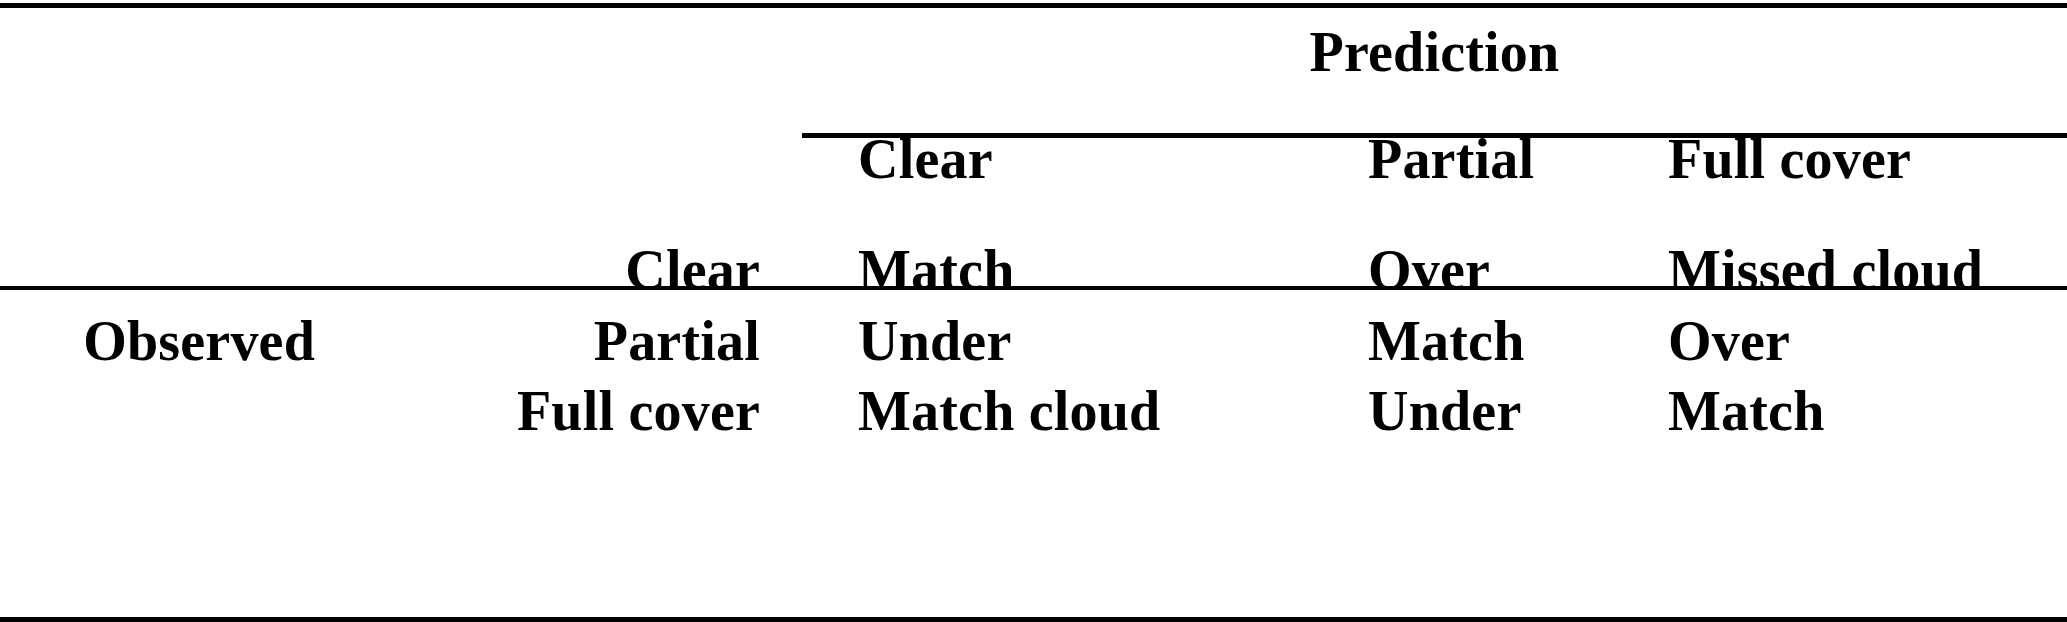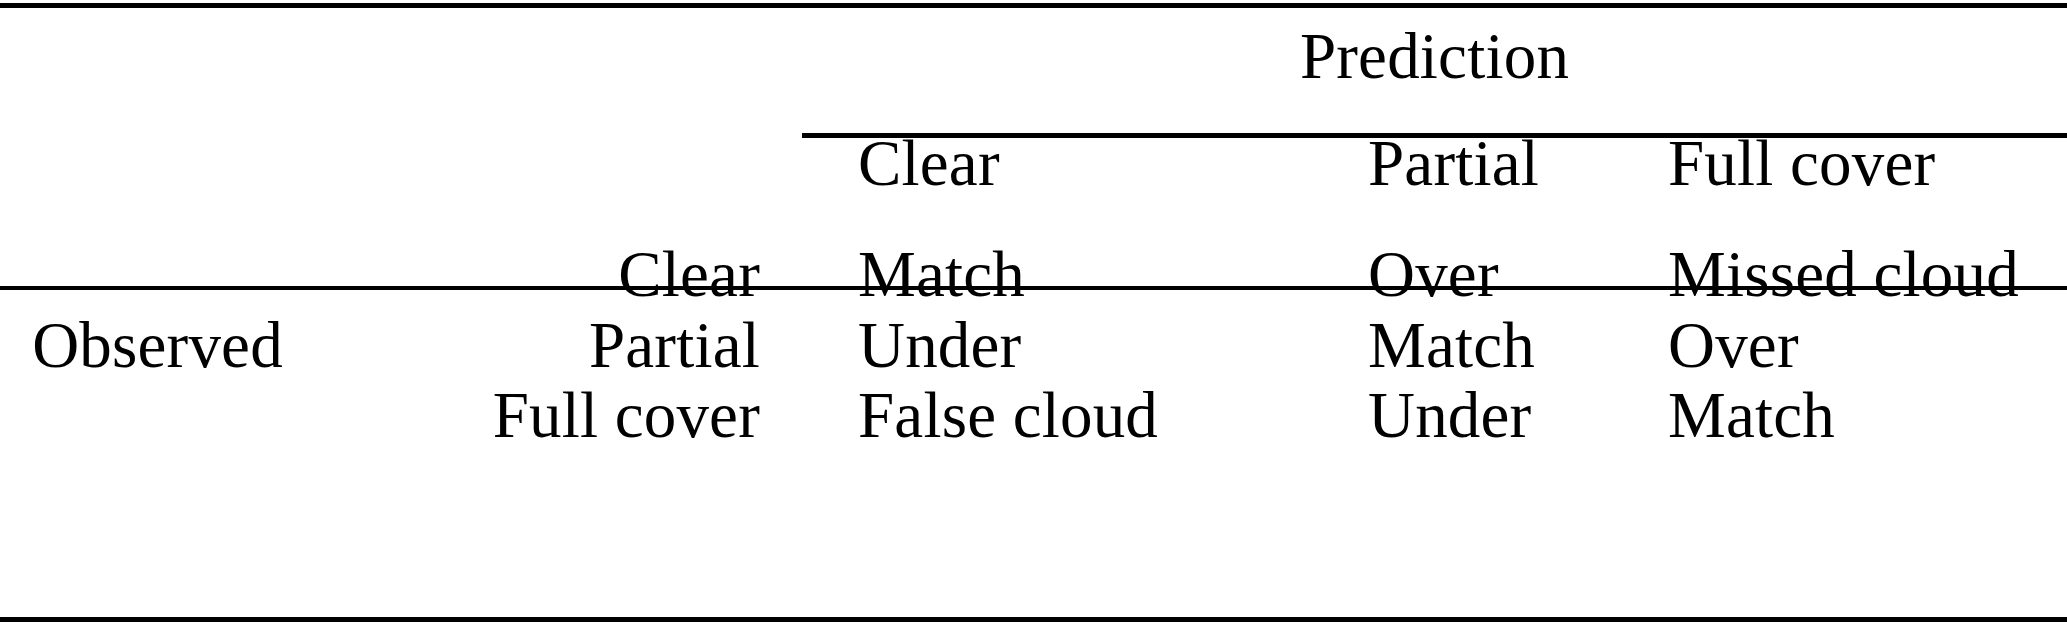--- a/index.html
+++ b/index.html
@@ -28,42 +28,42 @@
   .rule-top    { left: 0;     top: 3px;   width: 2067px; height: 5px; }
   .rule-group  { left: 802px; top: 133px; width: 1265px; height: 5px; }
   .rule-mid    { left: 0;     top: 286px; width: 2067px; height: 4px; }
   .rule-bottom { left: 0;     top: 617px; width: 2067px; height: 5px; }
 
   
   .cell {
     position: absolute;
     white-space: nowrap;
     line-height: 1;
-    font-size: 65px;
-    font-weight: 400;
+    font-size: 56px;
+    font-weight: 700;
     letter-spacing: 0.2px;
   }
 
   
   .group-header {
     left: 802px;
     top: 24px;
     width: 1265px;
     text-align: center;
   }
   .col-head-1 { left: 858px;  top: 131px; }
   .col-head-2 { left: 1368px; top: 131px; }
   .col-head-3 { left: 1668px; top: 131px; }
 
   
   .stub-label {
     left: 0px;
     top: 313px;
     width: 315px;
-    text-align: center;
+    text-align: right;
     box-sizing: border-box;
   }
 
   
   .row-label {
     left: 280px;
     width: 480px;
     text-align: right;
   }
   .row-label-1 { top: 242px; }
@@ -100,17 +100,17 @@
   <div class="cell data-c1 data-r1">Match</div>
   <div class="cell data-c2 data-r1">Over</div>
   <div class="cell data-c3 data-r1">Missed cloud</div>
 
   <div class="cell row-label row-label-2">Partial</div>
   <div class="cell data-c1 data-r2">Under</div>
   <div class="cell data-c2 data-r2">Match</div>
   <div class="cell data-c3 data-r2">Over</div>
 
   <div class="cell row-label row-label-3">Full cover</div>
-  <div class="cell data-c1 data-r3">False cloud</div>
+  <div class="cell data-c1 data-r3">Match cloud</div>
   <div class="cell data-c2 data-r3">Under</div>
   <div class="cell data-c3 data-r3">Match</div>
 
 </div>
 
 </body></html>

